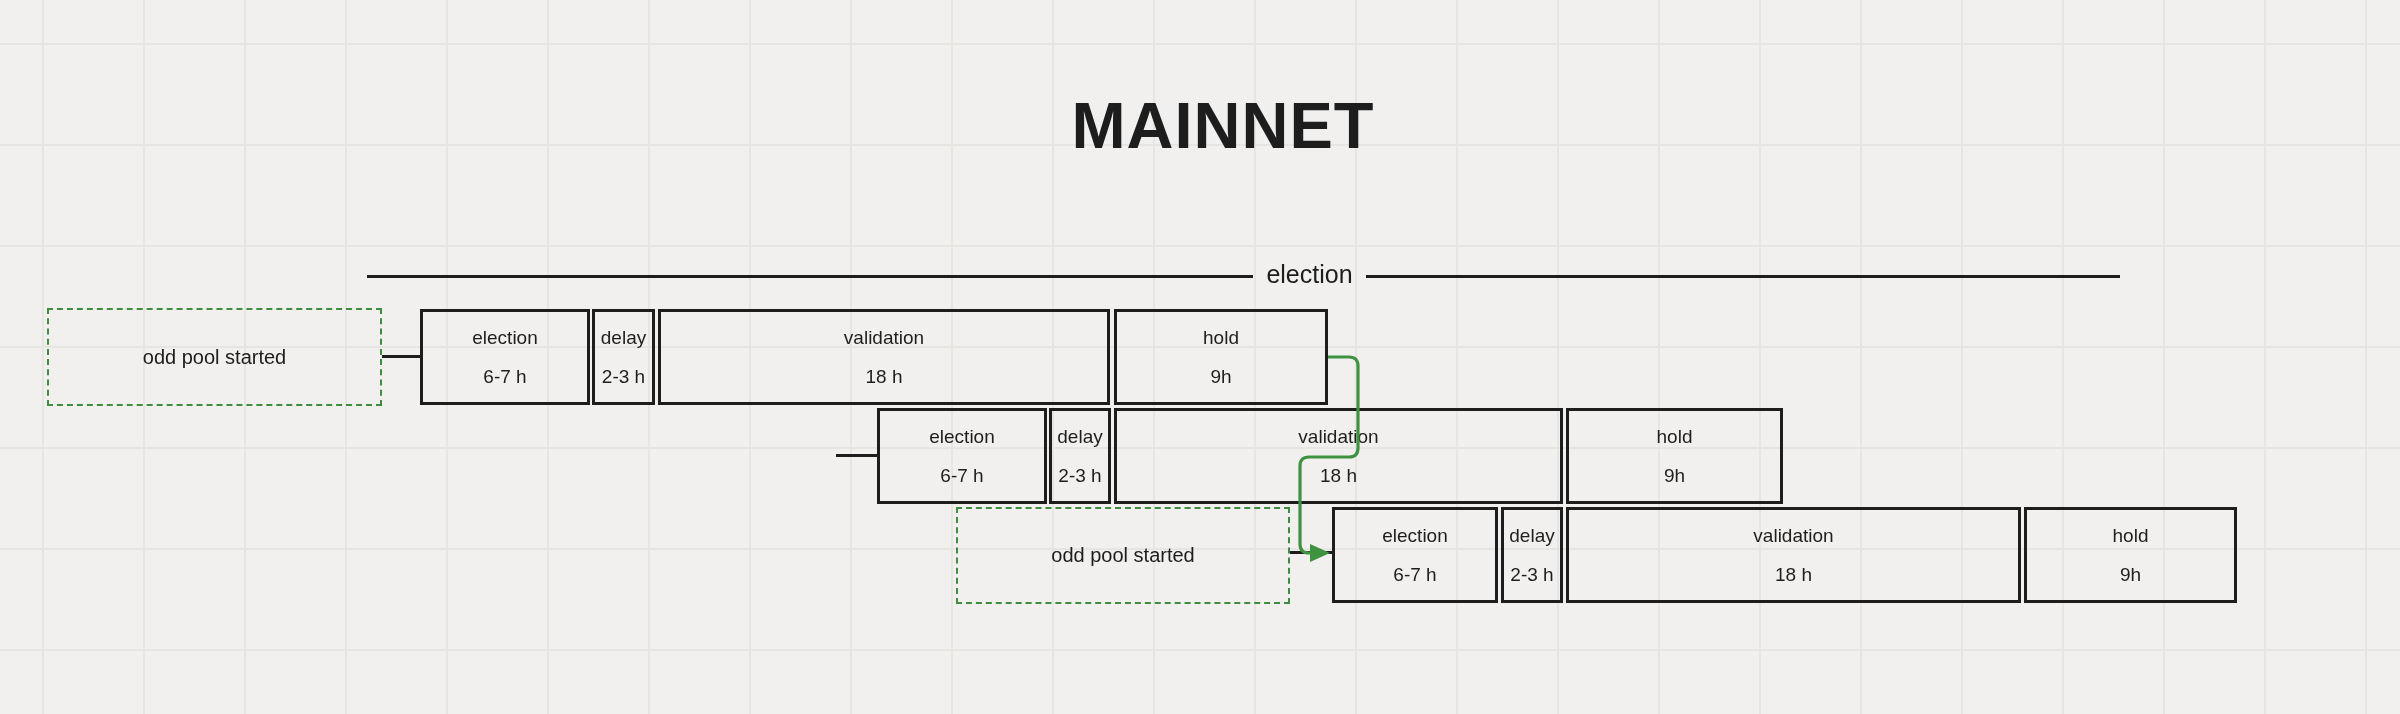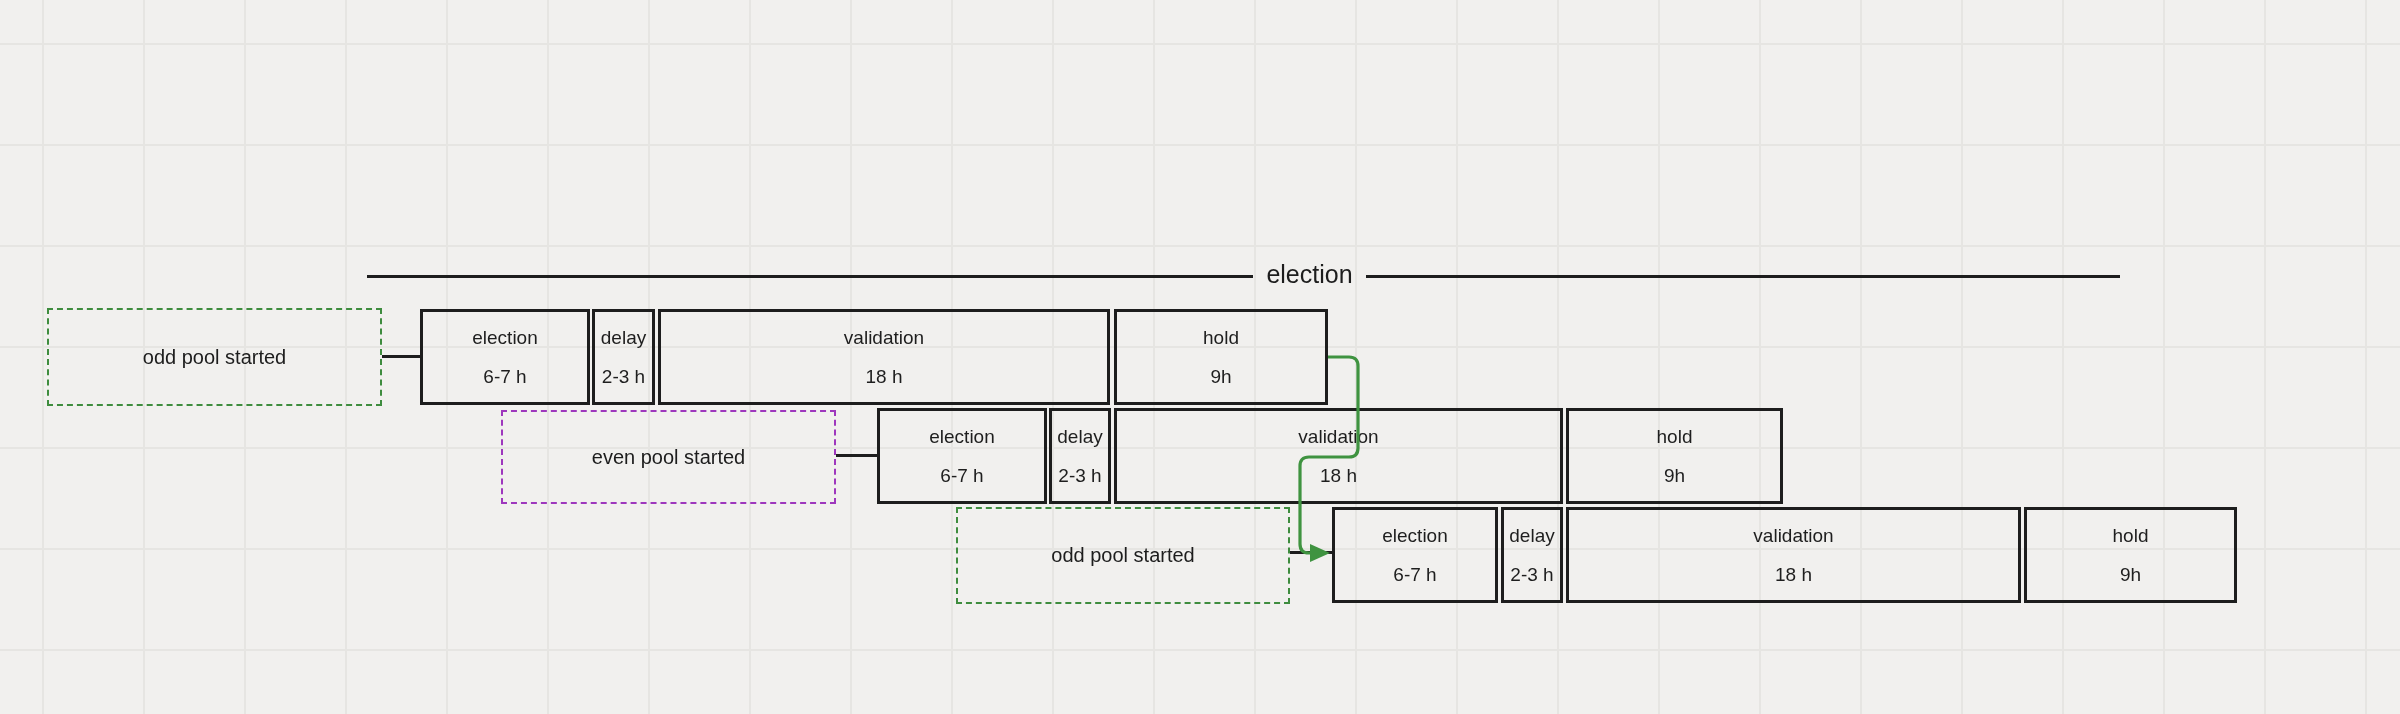--- a/index.html
+++ b/index.html
@@ -73,20 +73,21 @@
 
   .overlay{position:absolute;left:0;top:0;pointer-events:none;}
   .arrow-path{fill:none;stroke:var(--arrow_green,#3f9340);stroke-width:3.2px;}
   .arrow-head{fill:var(--arrow_green,#3f9340);stroke:none;}
 </style>
 </head>
 <body>
 
 <div class="canvas">
 
+  <div class="title">MAINNET</div>
 
   <div class="tl-line tl-left"></div>
   <div class="tl-label">election</div>
   <div class="tl-line tl-right"></div>
 
   <div class="pool green p1">
     <span>odd pool started</span>
   </div>
   <div class="conn c1"></div>
   <div class="box r1 b1">
@@ -99,23 +100,20 @@
   </div>
   <div class="box r1 b3">
     <span>validation</span>
     <span>18 h</span>
   </div>
   <div class="box r1 b4">
     <span>hold</span>
     <span>9h</span>
   </div>
 
-  <div class="pool purple p2">
-    <span>even pool started</span>
-  </div>
   <div class="conn c2"></div>
   <div class="box r2 b1">
     <span>election</span>
     <span>6-7 h</span>
   </div>
   <div class="box r2 b2">
     <span>delay</span>
     <span>2-3 h</span>
   </div>
   <div class="box r2 b3">

